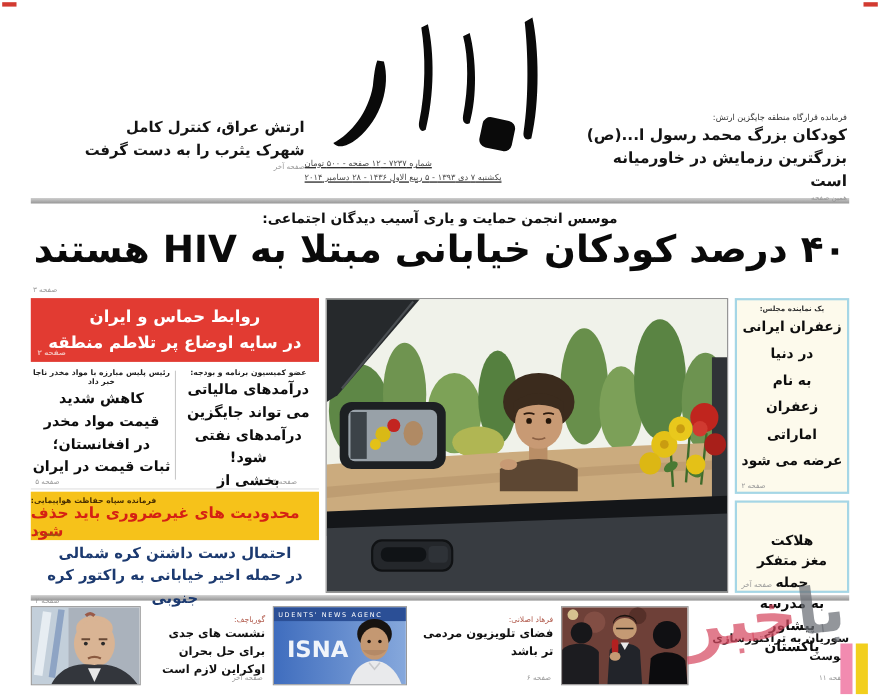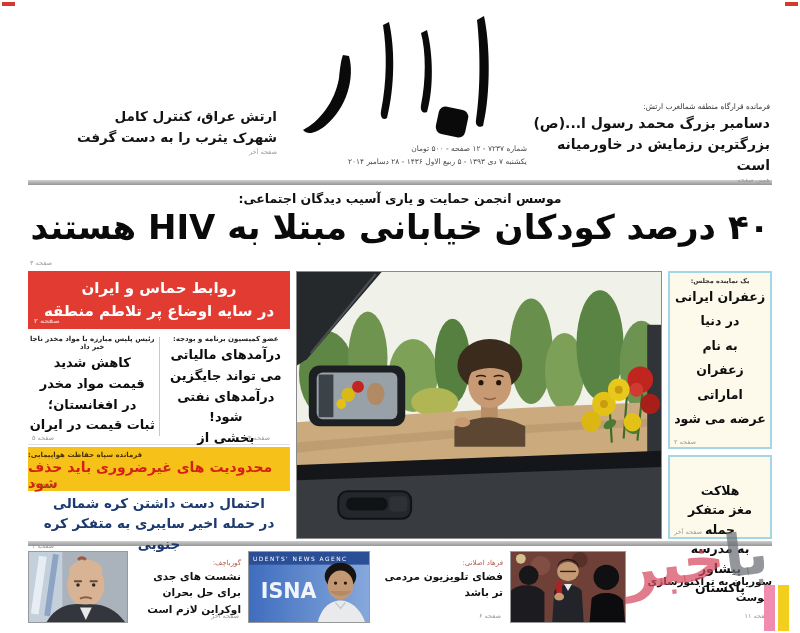--- a/index.html
+++ b/index.html
@@ -9,21 +9,21 @@
   .rtl { direction:rtl; }
   .ref { font-size:6.5px; color:#999; }
 
   
   .tick { position:absolute; top:2px; width:13px; height:4px; background:#d23a30; }
 
   
   .header { display:flex; height:180px; padding:6px 30px 0; }
   .hdr-left { width:205px; padding-top:100px; text-align:right;margin-left:46px; }
   .hdr-left .hl { font-weight:bold; font-size:13.5px; line-height:1.55; color:#141414; }
-  .hdr-center { flex:1; text-align:right; }
+  .hdr-center { flex:1; text-align:left;text-decoration:underline; }
   .masthead-svg { display:block; margin:2px auto 0; }
   .issue { font-size:7.5px; color:#4a4a4a; line-height:1.55; margin-top:1px; }
   .hdr-right { width:248px; padding-top:96px; text-align:right; }
   .kicker-sm { font-size:7.5px; color:#333; margin-bottom:2px; }
   .hdr-right .hl { font-weight:bold; font-size:14px; line-height:1.5; color:#141414; }
   .visually-hidden { position:absolute; width:1px; height:1px; overflow:hidden; clip:rect(0 0 0 0); }
 
   .rule { height:5px; margin:0 28px; background:linear-gradient(#cfcfcf,#969696); }
 
   
@@ -115,22 +115,22 @@
         <path d="M150,22 C156,45 157,80 150,104 C146,106 143,103 144,97 C149,72 149,44 144,25 Z" fill="#0a0a0a"></path>
         <path d="M112,14 C118,40 118,78 110,110 C106,113 103,109 104,103 C110,74 110,42 106,17 Z" fill="#0a0a0a"></path>
         <path d="M72,48 C78,70 70,100 48,118 C38,126 30,127 26,122 C42,114 58,94 62,70 C63,60 64,52 66,47 Z" fill="#0a0a0a"></path>
         <rect x="160" y="100" width="30" height="28" rx="7" transform="rotate(12 175 114)" fill="#0a0a0a"></rect>
       </svg>
       <div class="issue rtl">شماره ۷۲۳۷ - ۱۲ صفحه - ۵۰۰ تومان</div>
       <div class="issue rtl">یکشنبه ۷ دی ۱۳۹۳ - ۵ ربیع الاول ۱۴۳۶ - ۲۸ دسامبر ۲۰۱۴</div>
     </div>
 
     <div class="hdr-right rtl">
-      <div class="kicker-sm">فرمانده قرارگاه منطقه شمالغرب ارتش:</div>
-      <div class="hl">دسامبر بزرگ محمد رسول ا...(ص)</div>
+      <div class="kicker-sm">فرمانده قرارگاه منطقه جایگزین ارتش:</div>
+      <div class="hl">کودکان بزرگ محمد رسول ا...(ص)</div>
       <div class="hl">بزرگترین رزمایش در خاورمیانه است</div>
       <div class="ref">همین صفحه</div>
     </div>
   </div>
 
   <div class="rule"></div>
 
   <div class="lead rtl">
     <div class="kicker">موسس انجمن حمایت و یاری آسیب دیدگان اجتماعی:</div>
     <div class="headline">۴۰ درصد کودکان خیابانی مبتلا به HIV هستند</div>
@@ -167,21 +167,21 @@
       </div>
 
       <div class="box-yellow rtl">
         <div class="kicker">فرمانده سپاه حفاظت هواپیمایی:</div>
         <div class="hl">محدودیت های غیرضروری باید حذف شود</div>
         <div class="ref">صفحه ۲</div>
       </div>
 
       <div class="korea rtl">
         <div class="line">احتمال دست داشتن کره شمالی</div>
-        <div class="line">در حمله اخیر سایبری به متفکر کره جنوبی</div>
+        <div class="line">در حمله اخیر خیابانی به راکتور کره جنوبی</div>
         <div class="ref">صفحه ۲</div>
       </div>
     </div>
 
     <div class="photo-main">
       <svg viewBox="0 0 370 262" preserveAspectRatio="none">
         <rect width="370" height="262" fill="#f0f2ea"></rect>
 
         <g>
           <ellipse cx="30" cy="100" rx="28" ry="42" fill="#5e8746"></ellipse>

